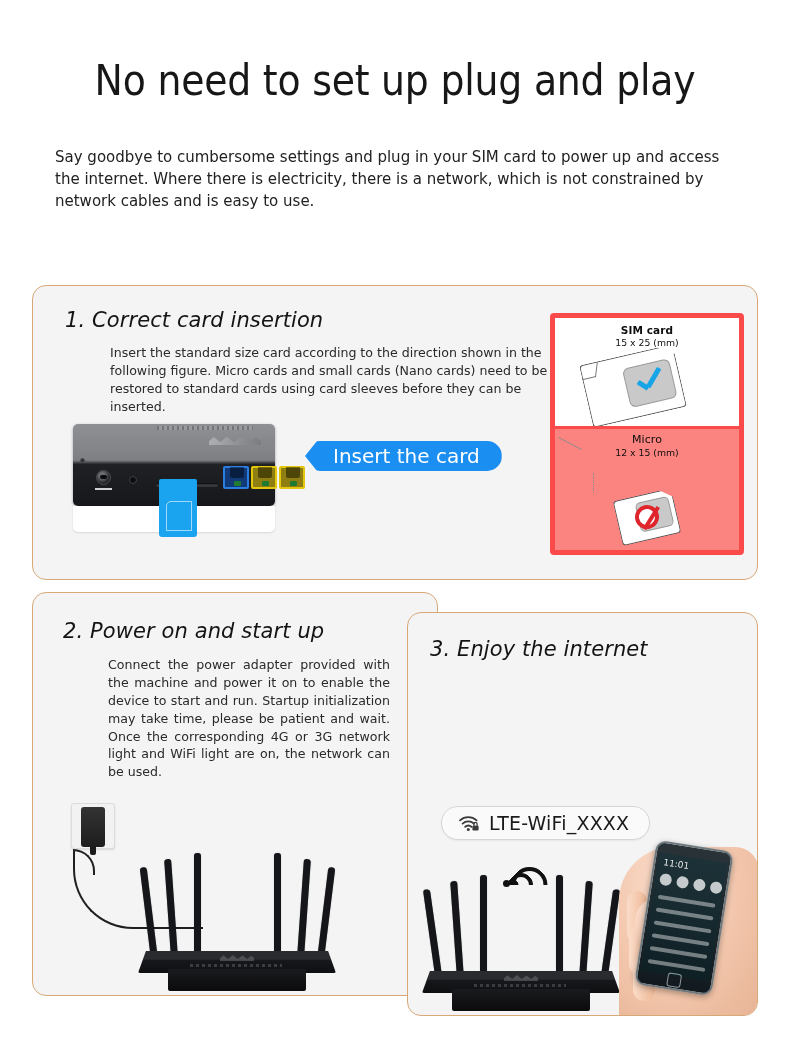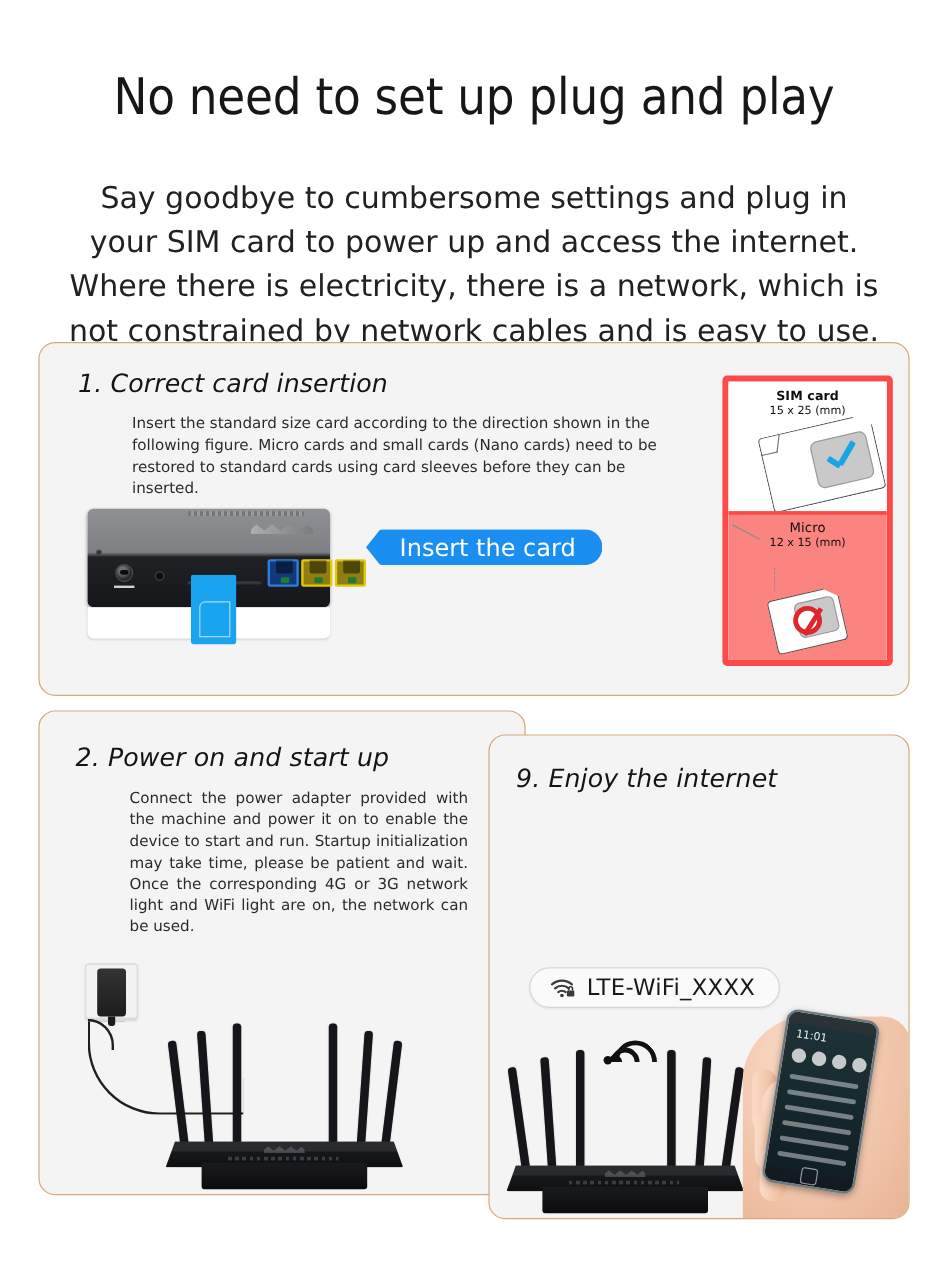--- a/index.html
+++ b/index.html
@@ -16,22 +16,22 @@
   .hero-title {
     position: absolute; left: 0; top: 56px; width: 790px;
     text-align: center;
     font-size: 42px; font-weight: 400; line-height: 1.18;
     letter-spacing: -0.2px; color: #171717;
     font-family: "DejaVu Sans", sans-serif;
     font-stretch: condensed;
   }
   .hero-sub {
     position: absolute; left: 55px; top: 146px; width: 680px;
-    text-align: center;
-    font-size: 25px; font-weight: 400; line-height: 1.48; color: #212121;
+    text-align: left;
+    font-size: 15px; font-weight: 400; line-height: 1.48; color: #212121;
     font-family: "DejaVu Sans", sans-serif;
   }
 
   
   .card {
     position: absolute;
     background: #f4f4f4;
     border: 1.3px solid #d9a879;
     border-radius: 14px;
     overflow: hidden;
@@ -149,21 +149,21 @@
     font-size: 20px; font-family: "DejaVu Sans", sans-serif;
     display: flex; align-items: center; justify-content: center;
     padding: 0 22px 0 28px;
     border-radius: 15px;
     clip-path: polygon(0% 50%, 12px 0%, 100% 0%, 100% 100%, 12px 100%);
   }
 
   
   .sim-panel {
     position: absolute; right: 13px; top: 27px;
-    width: 142px; height: 242px;
+    width: 194px; height: 242px;
     background: #fff;
     border: 5px solid #fb4a4a;
     border-radius: 4px;
     overflow: hidden;
   }
   .sim-top { position: relative; height: 108px; background: #fff; }
   .sim-bottom {
     position: relative; height: 124px;
     background: #fc8480; border-top: 3px solid #fb4a4a;
     display: flex;
@@ -439,21 +439,21 @@
         <div class="rt-ant" style="left:184px;top:22px; height:104px; transform:rotate(7deg);"></div>
         <div class="rt-body">
           <div class="rt-logo"></div>
         </div>
         <div class="rt-stand"></div>
       </div>
     </div>
   </section>
 
   <section class="card" id="card-3">
-    <div class="card-title">9. Enjoy the internet</div>
+    <div class="card-title">3. Enjoy the internet</div>
 
     <div class="ssid-pill">
       <svg width="22" height="18" viewBox="0 0 22 18">
         <g fill="none" stroke="#3a3a3a" stroke-width="1.8" stroke-linecap="round">
           <path d="M2 6.3 A12.5 12.5 0 0 1 18.6 6.3"></path>
           <path d="M4.6 9.6 A8.6 8.6 0 0 1 16 9.6"></path>
           <path d="M7.2 12.8 A4.8 4.8 0 0 1 13.4 12.8"></path>
         </g>
         <circle cx="10.3" cy="15.6" r="1.5" fill="#3a3a3a"></circle>
         <rect x="14.4" y="11.4" width="6.2" height="5" rx="1" fill="#3a3a3a"></rect>

